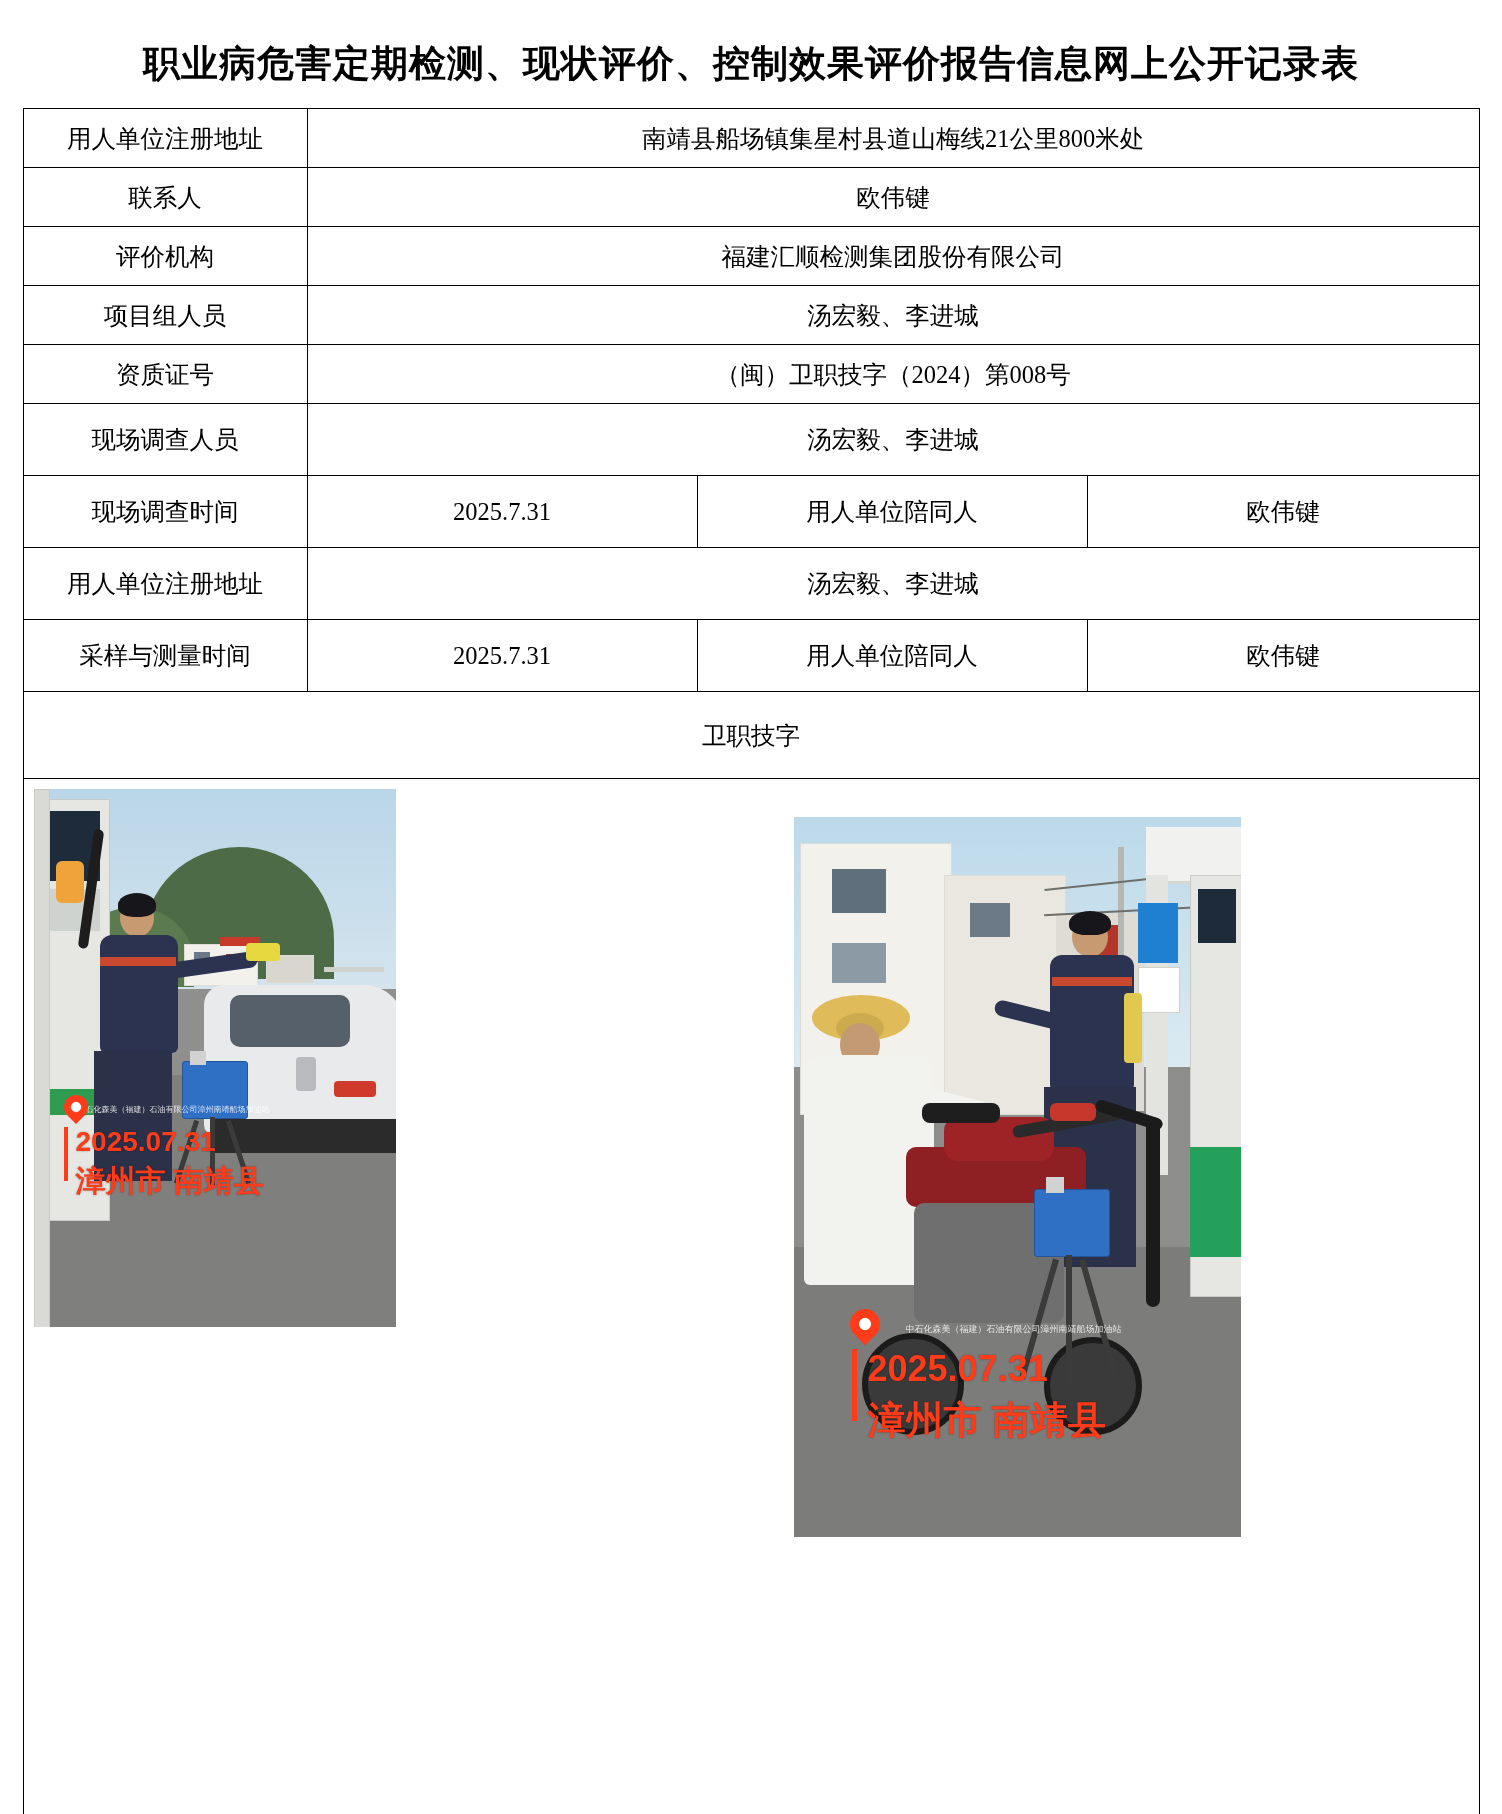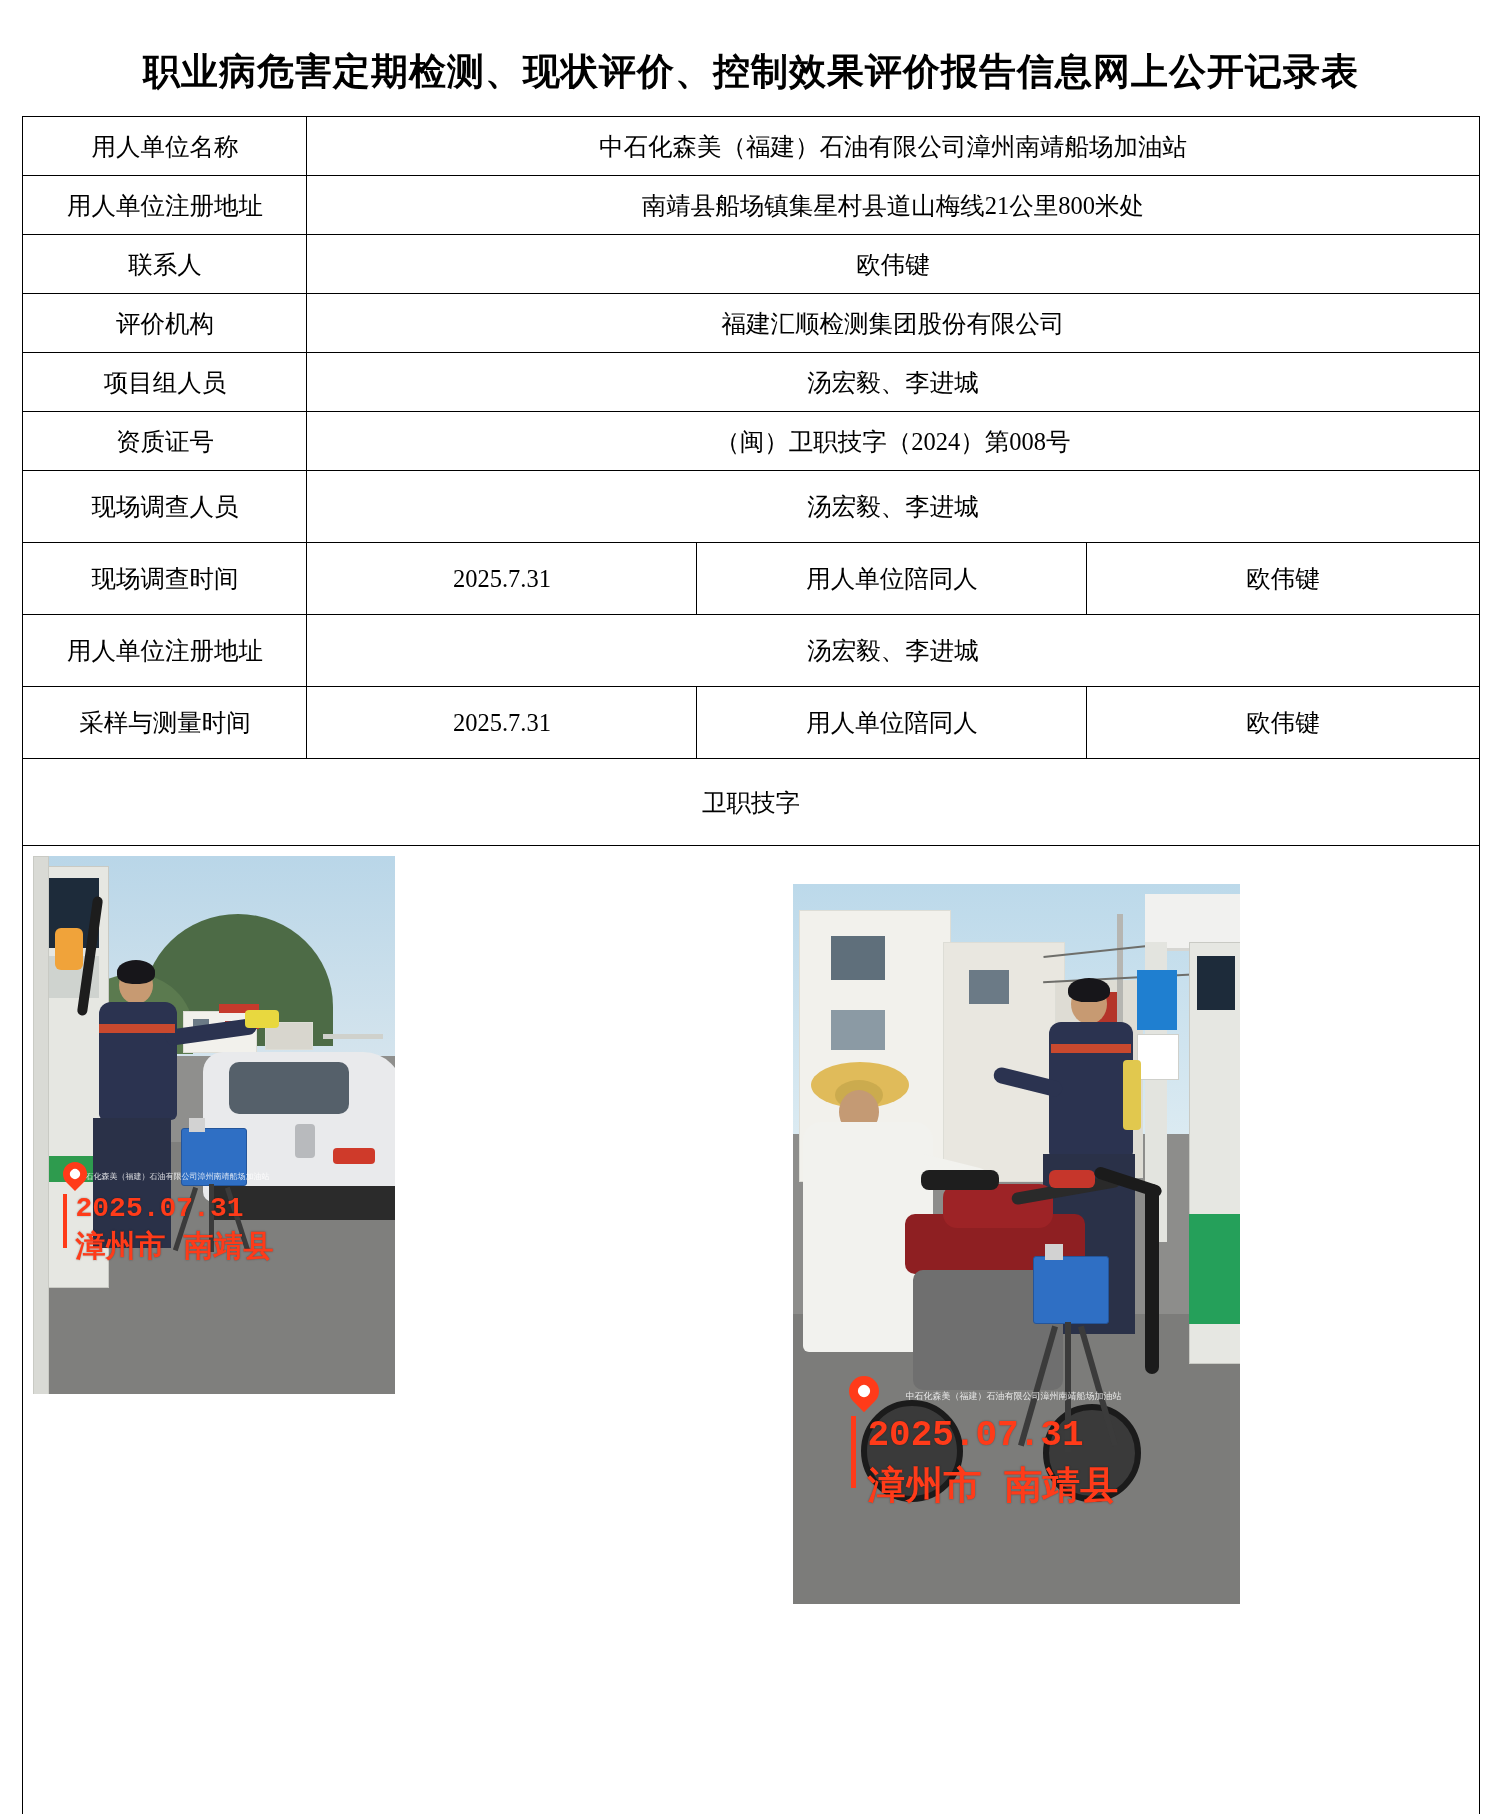--- a/index.html
+++ b/index.html
@@ -11,21 +11,21 @@
     width: 1502px;
     height: 1814px;
     font-family: "Liberation Serif", "DejaVu Serif", serif;
     color: #000000;
     overflow: hidden;
   }
   .page {
     width: 1502px;
     height: 1361px;
     box-sizing: border-box;
-    padding: 34px 22px 0 22px;
+    padding: 26px 22px 0 22px;
     position: relative;
   }
   .doc-title {
     font-size: 37px;
     font-weight: bold;
     letter-spacing: 1px;
     text-align: center;
     padding: 16px 0 22px 0;
     line-height: 1.2;
   }
@@ -181,21 +181,21 @@
     border-radius: 18px 18px 6px 6px;
   }
   .hat {
     position: absolute;
     background: #e0bb5a;
     border-radius: 50%;
   }
   .stamp {
     position: absolute;
     color: #ff3b19;
-    font-family: Liberation Mono, monospace;
+    font-family: Liberation Sans, sans-serif;
     font-weight: bold;
     text-shadow: 0 0 2px rgba(0,0,0,.35);
     white-space: nowrap;
   }
   .stamp-bar {
     position: absolute;
     background: #ff3b19;
     width: 4px;
   }
   .pin {
@@ -229,24 +229,20 @@
 
   <table class="form">
     <colgroup>
       <col style="width:284px">
       <col style="width:390px">
       <col style="width:390px">
       <col style="width:392px">
     </colgroup>
     <tbody>
       <tr class="row-h">
-        <td class="r-label">用人单位名称</td>
-        <td colspan="3">中石化森美（福建）石油有限公司漳州南靖船场加油站</td>
-      </tr>
-      <tr class="row-h">
         <td class="r-label">用人单位注册地址</td>
         <td colspan="3">南靖县船场镇集星村县道山梅线21公里800米处</td>
       </tr>
       <tr class="row-h">
         <td class="r-label">联系人</td>
         <td colspan="3">欧伟键</td>
       </tr>
       <tr class="row-h">
         <td class="r-label">评价机构</td>
         <td colspan="3">福建汇顺检测集团股份有限公司</td>

